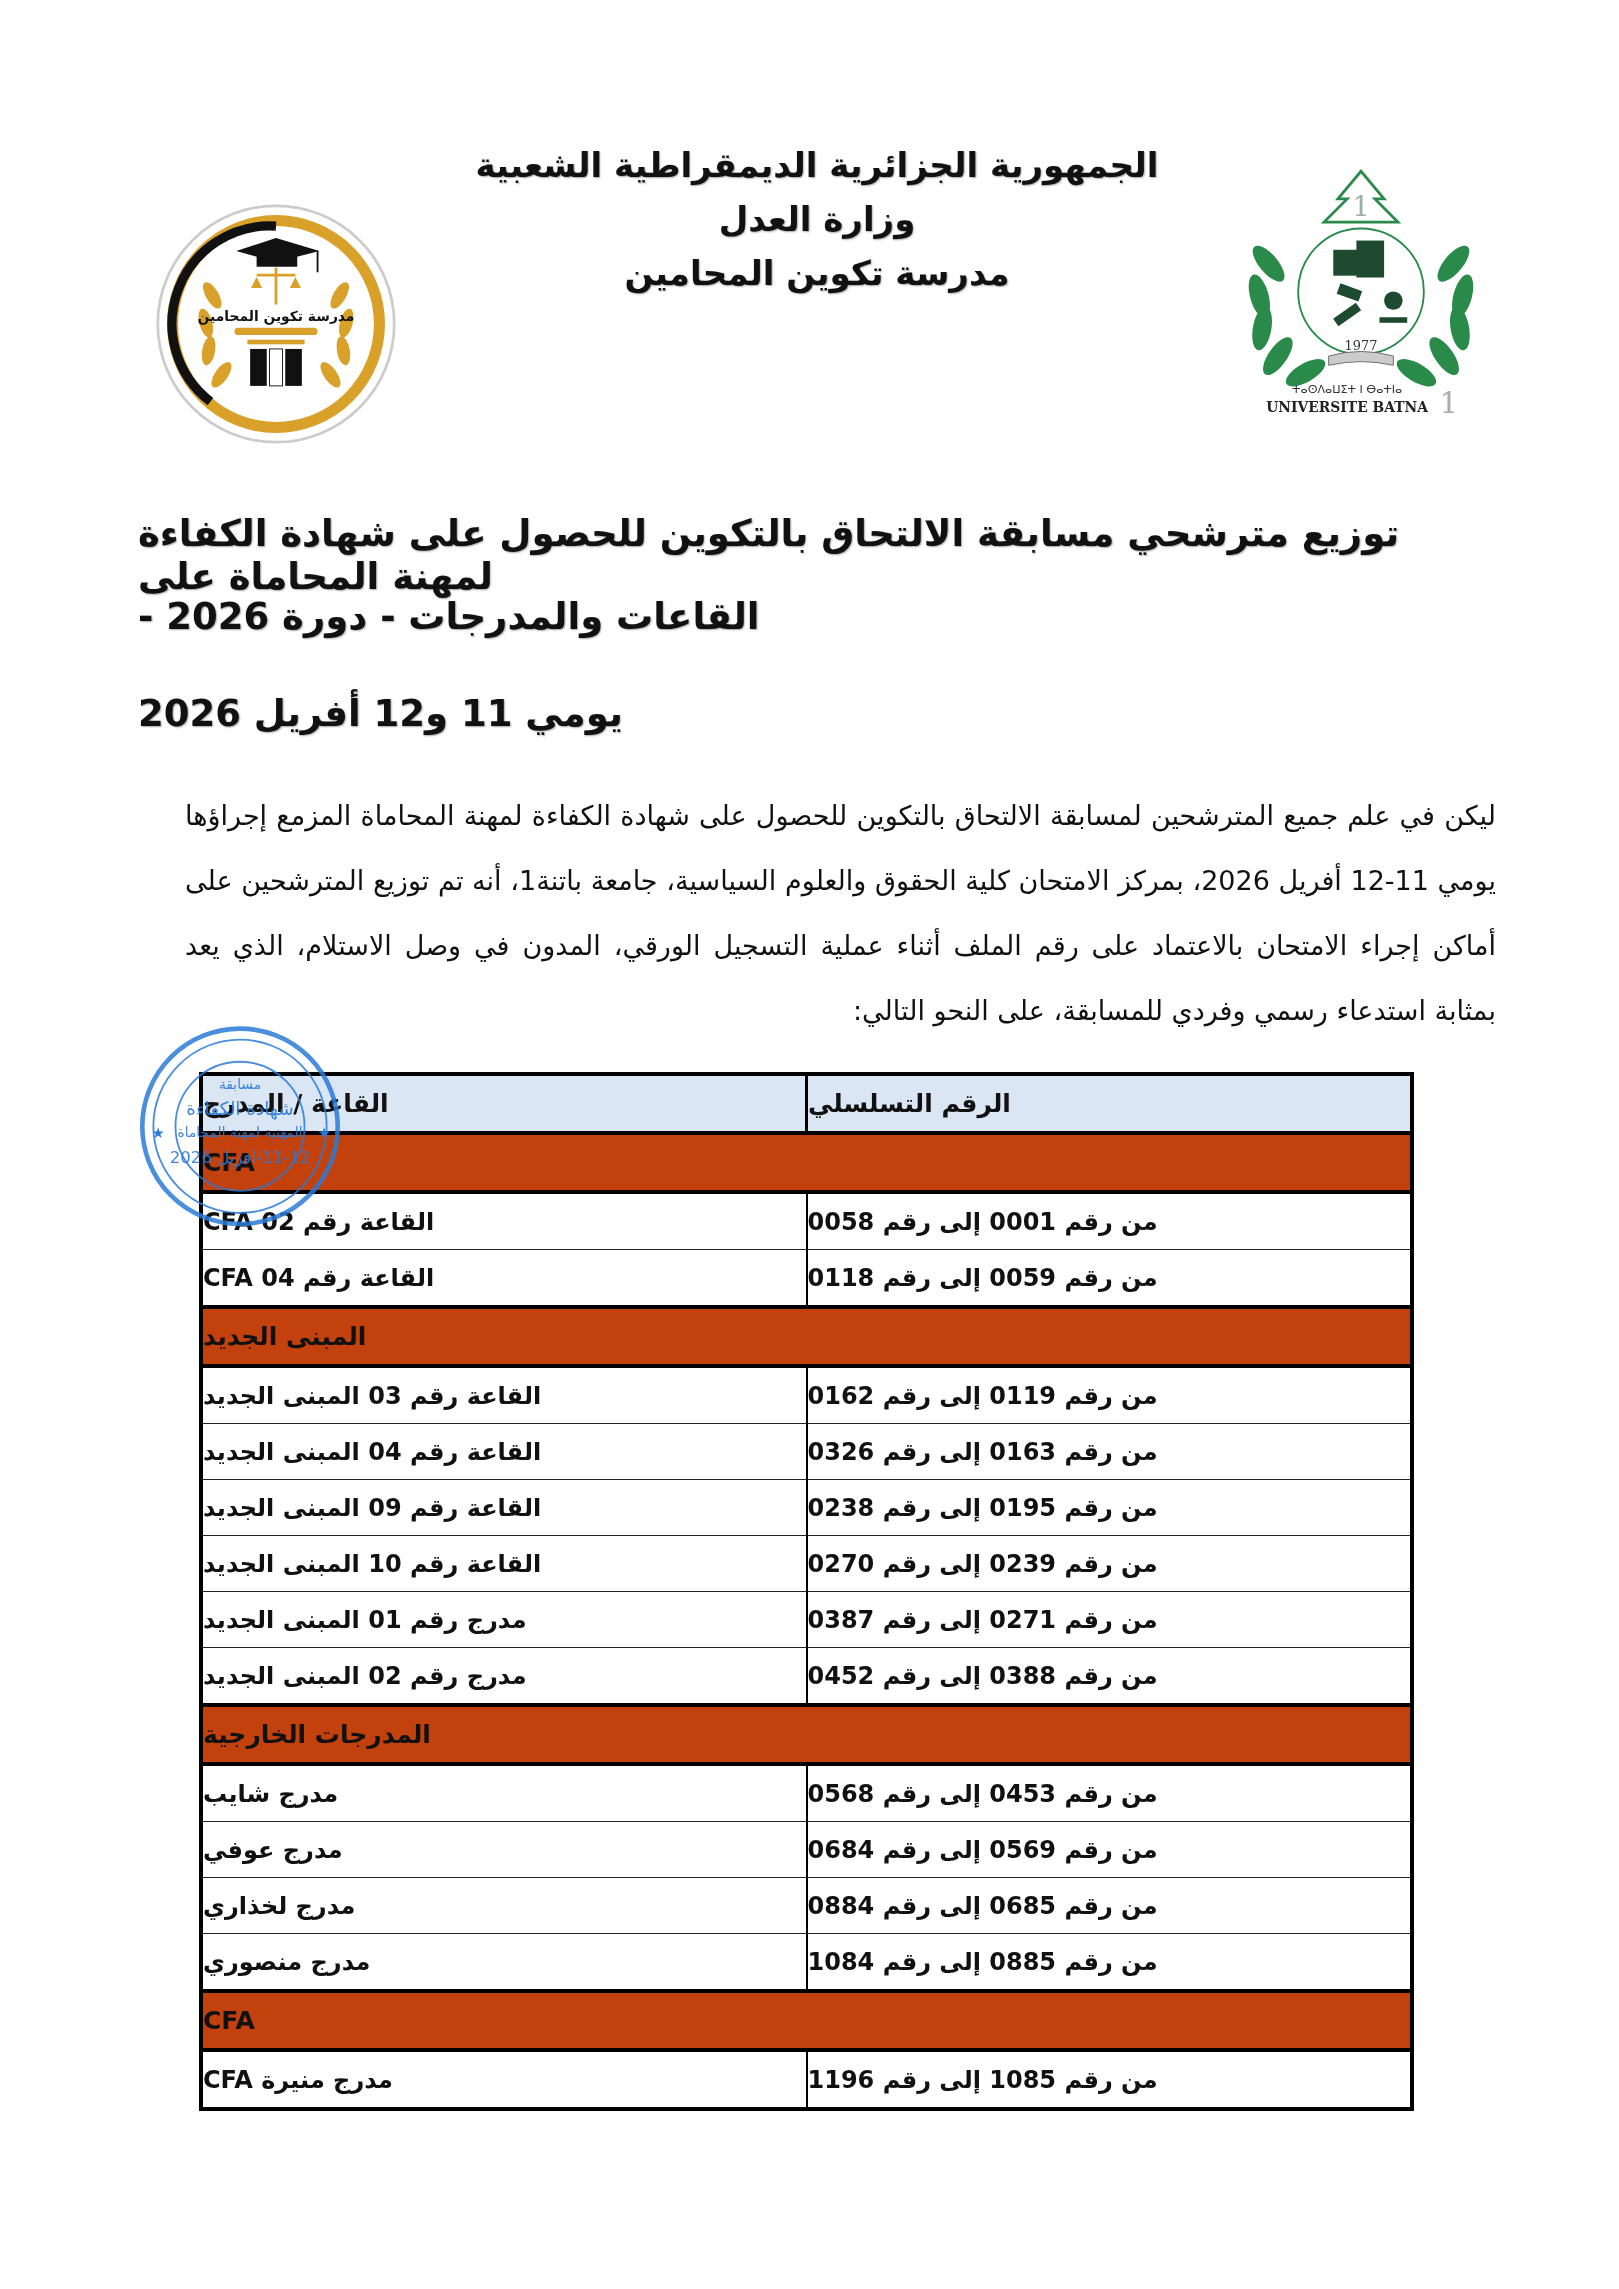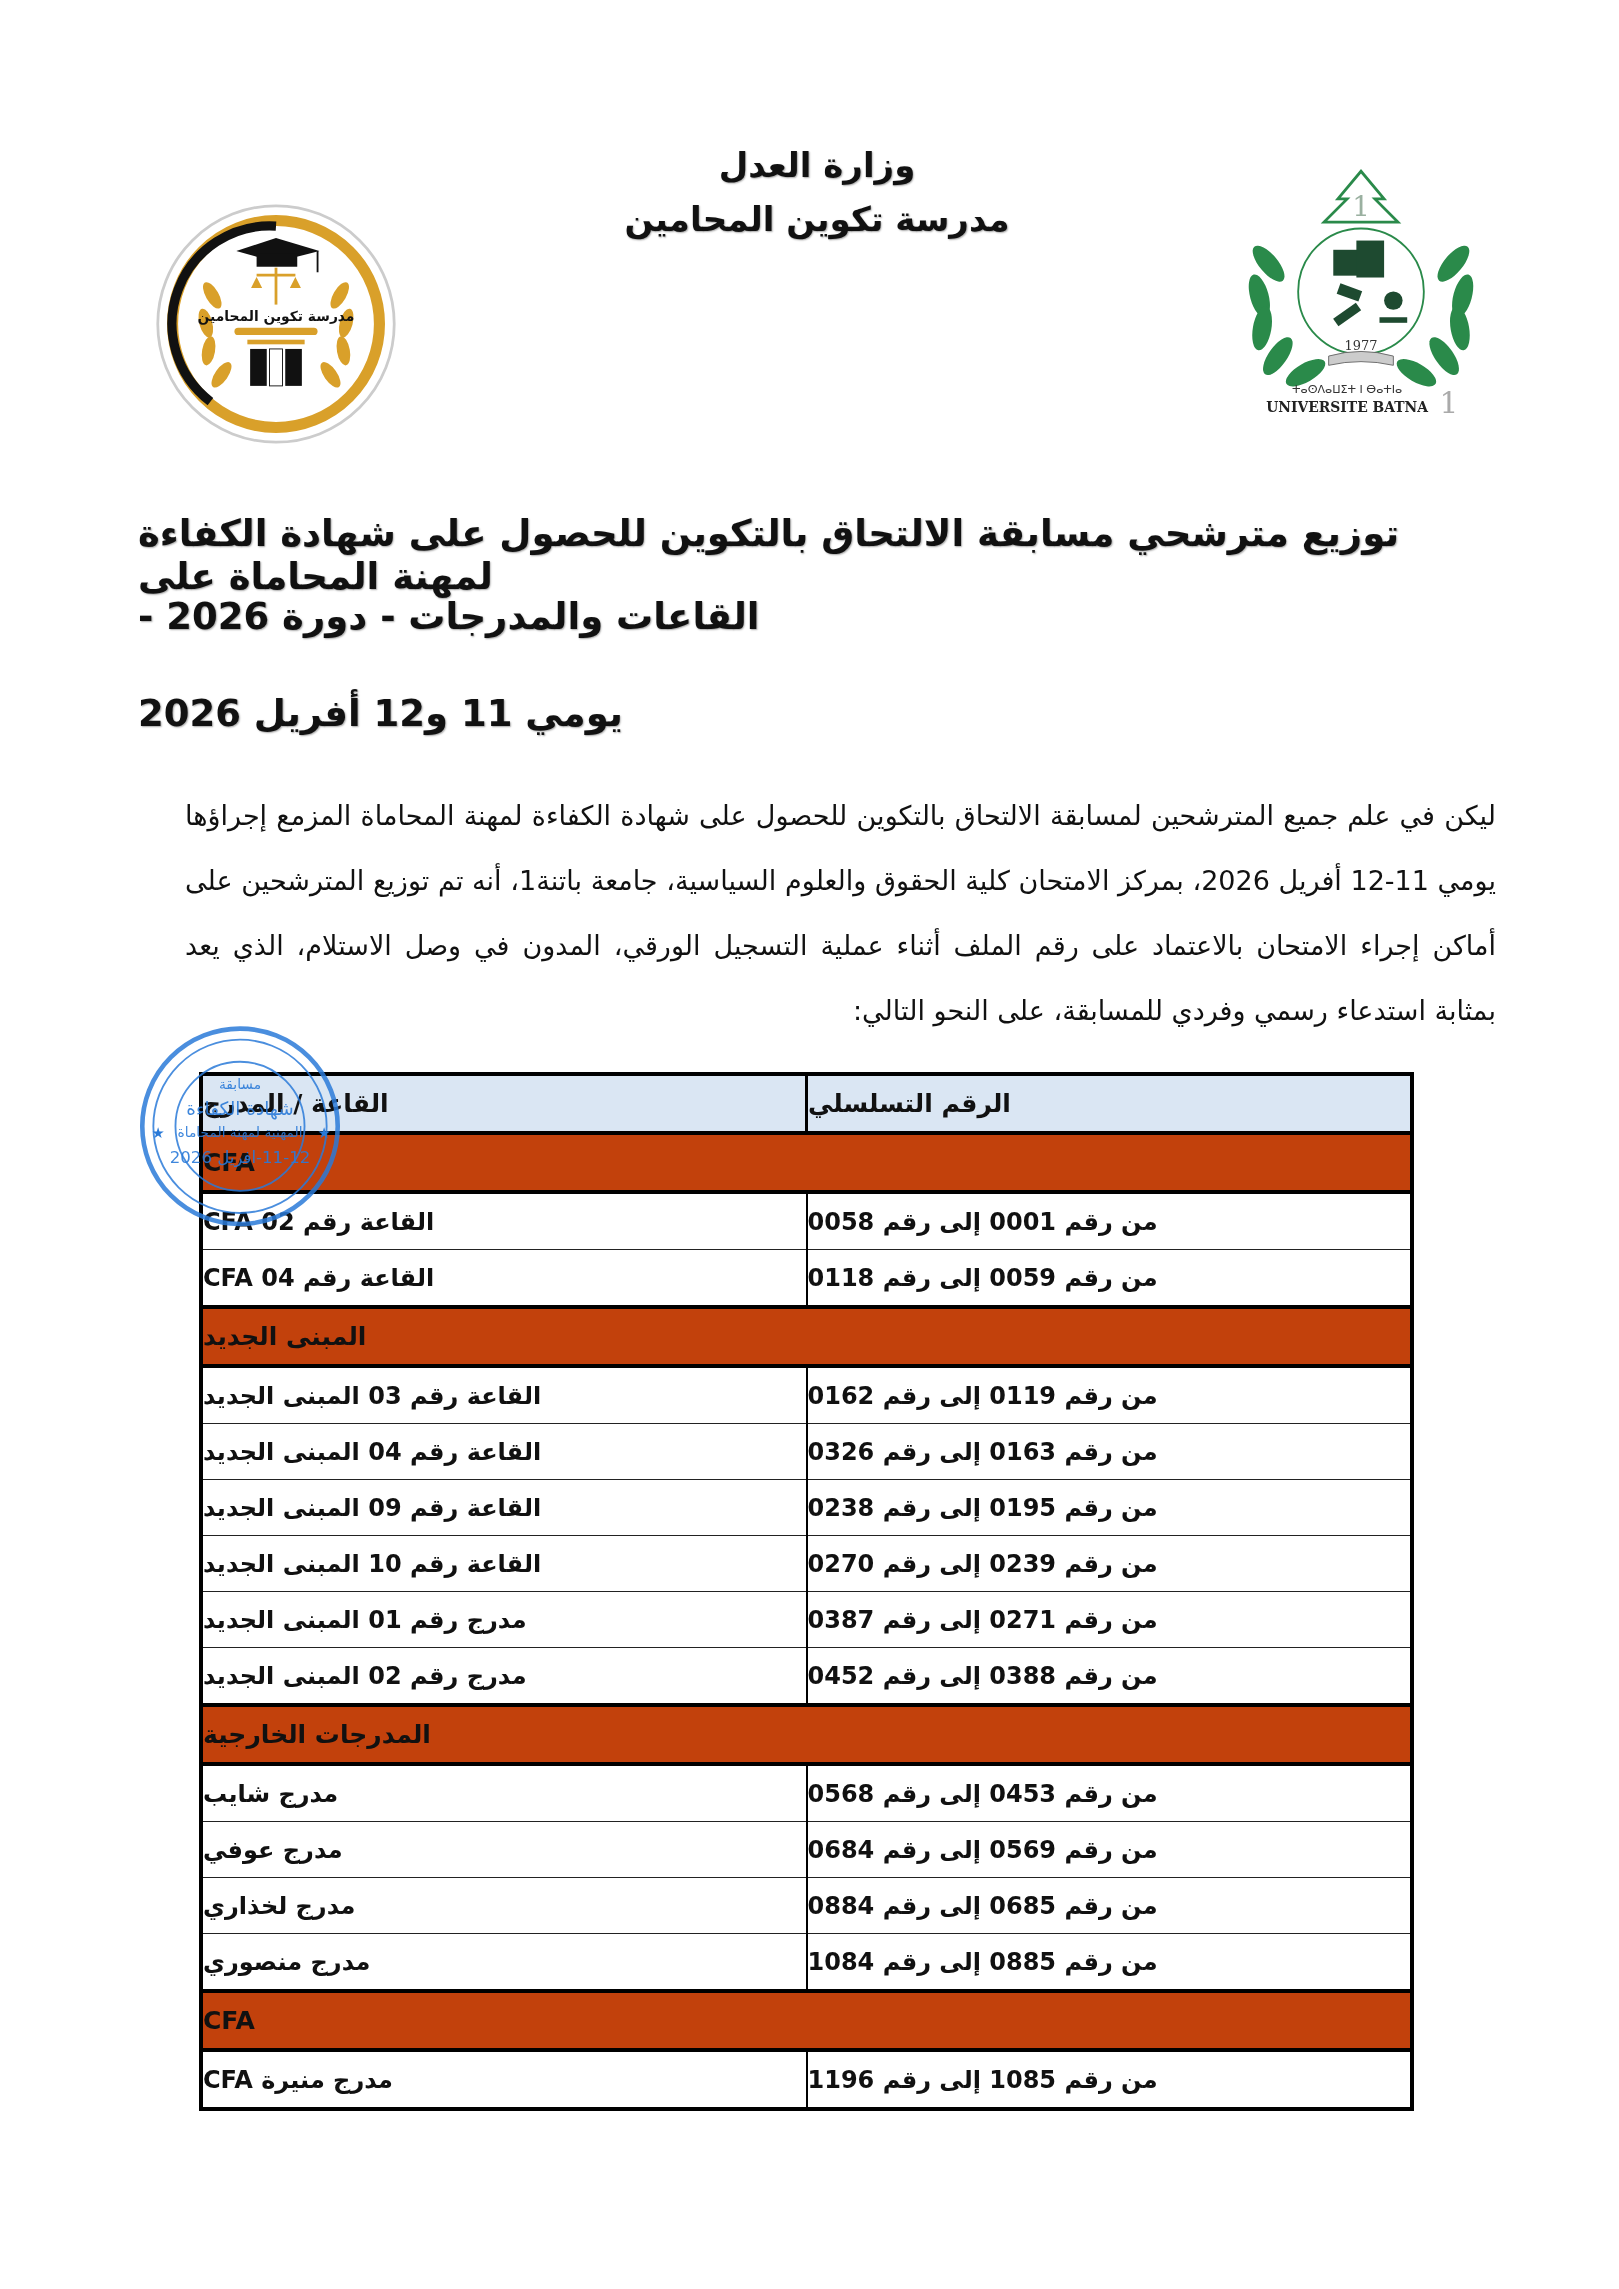--- a/index.html
+++ b/index.html
@@ -55,20 +55,21 @@
 
     <rect x="86" y="135" width="90" height="8" rx="4" fill="#d9a02a"></rect>
     <rect x="100" y="148" width="62" height="5" fill="#d9a02a"></rect>
     <rect x="103" y="158" width="18" height="40" fill="#111"></rect>
     <rect x="124" y="158" width="14" height="40" fill="#fff" stroke="#111" stroke-width="1"></rect>
     <rect x="141" y="158" width="18" height="40" fill="#111"></rect>
   </svg>
 </div>
 
 <div class="hdr-lines">
+  <div class="hdr-line">الجمهورية الجزائرية الديمقراطية الشعبية</div>
   <div class="hdr-line">وزارة العدل</div>
   <div class="hdr-line">مدرسة تكوين المحامين</div>
 </div>
 
 <div class="logo-right">
   <svg width="268" height="268" viewBox="0 0 290 290">
 
     <path d="M145 10 L170 40 L160 40 L185 65 L105 65 L130 40 L120 40 Z" fill="none" stroke="#2a8a4a" stroke-width="3"></path>
     <text x="145" y="58" text-anchor="middle" font-size="30" fill="#9ab0a0" font-family="DejaVu Serif, serif">1</text>
 

